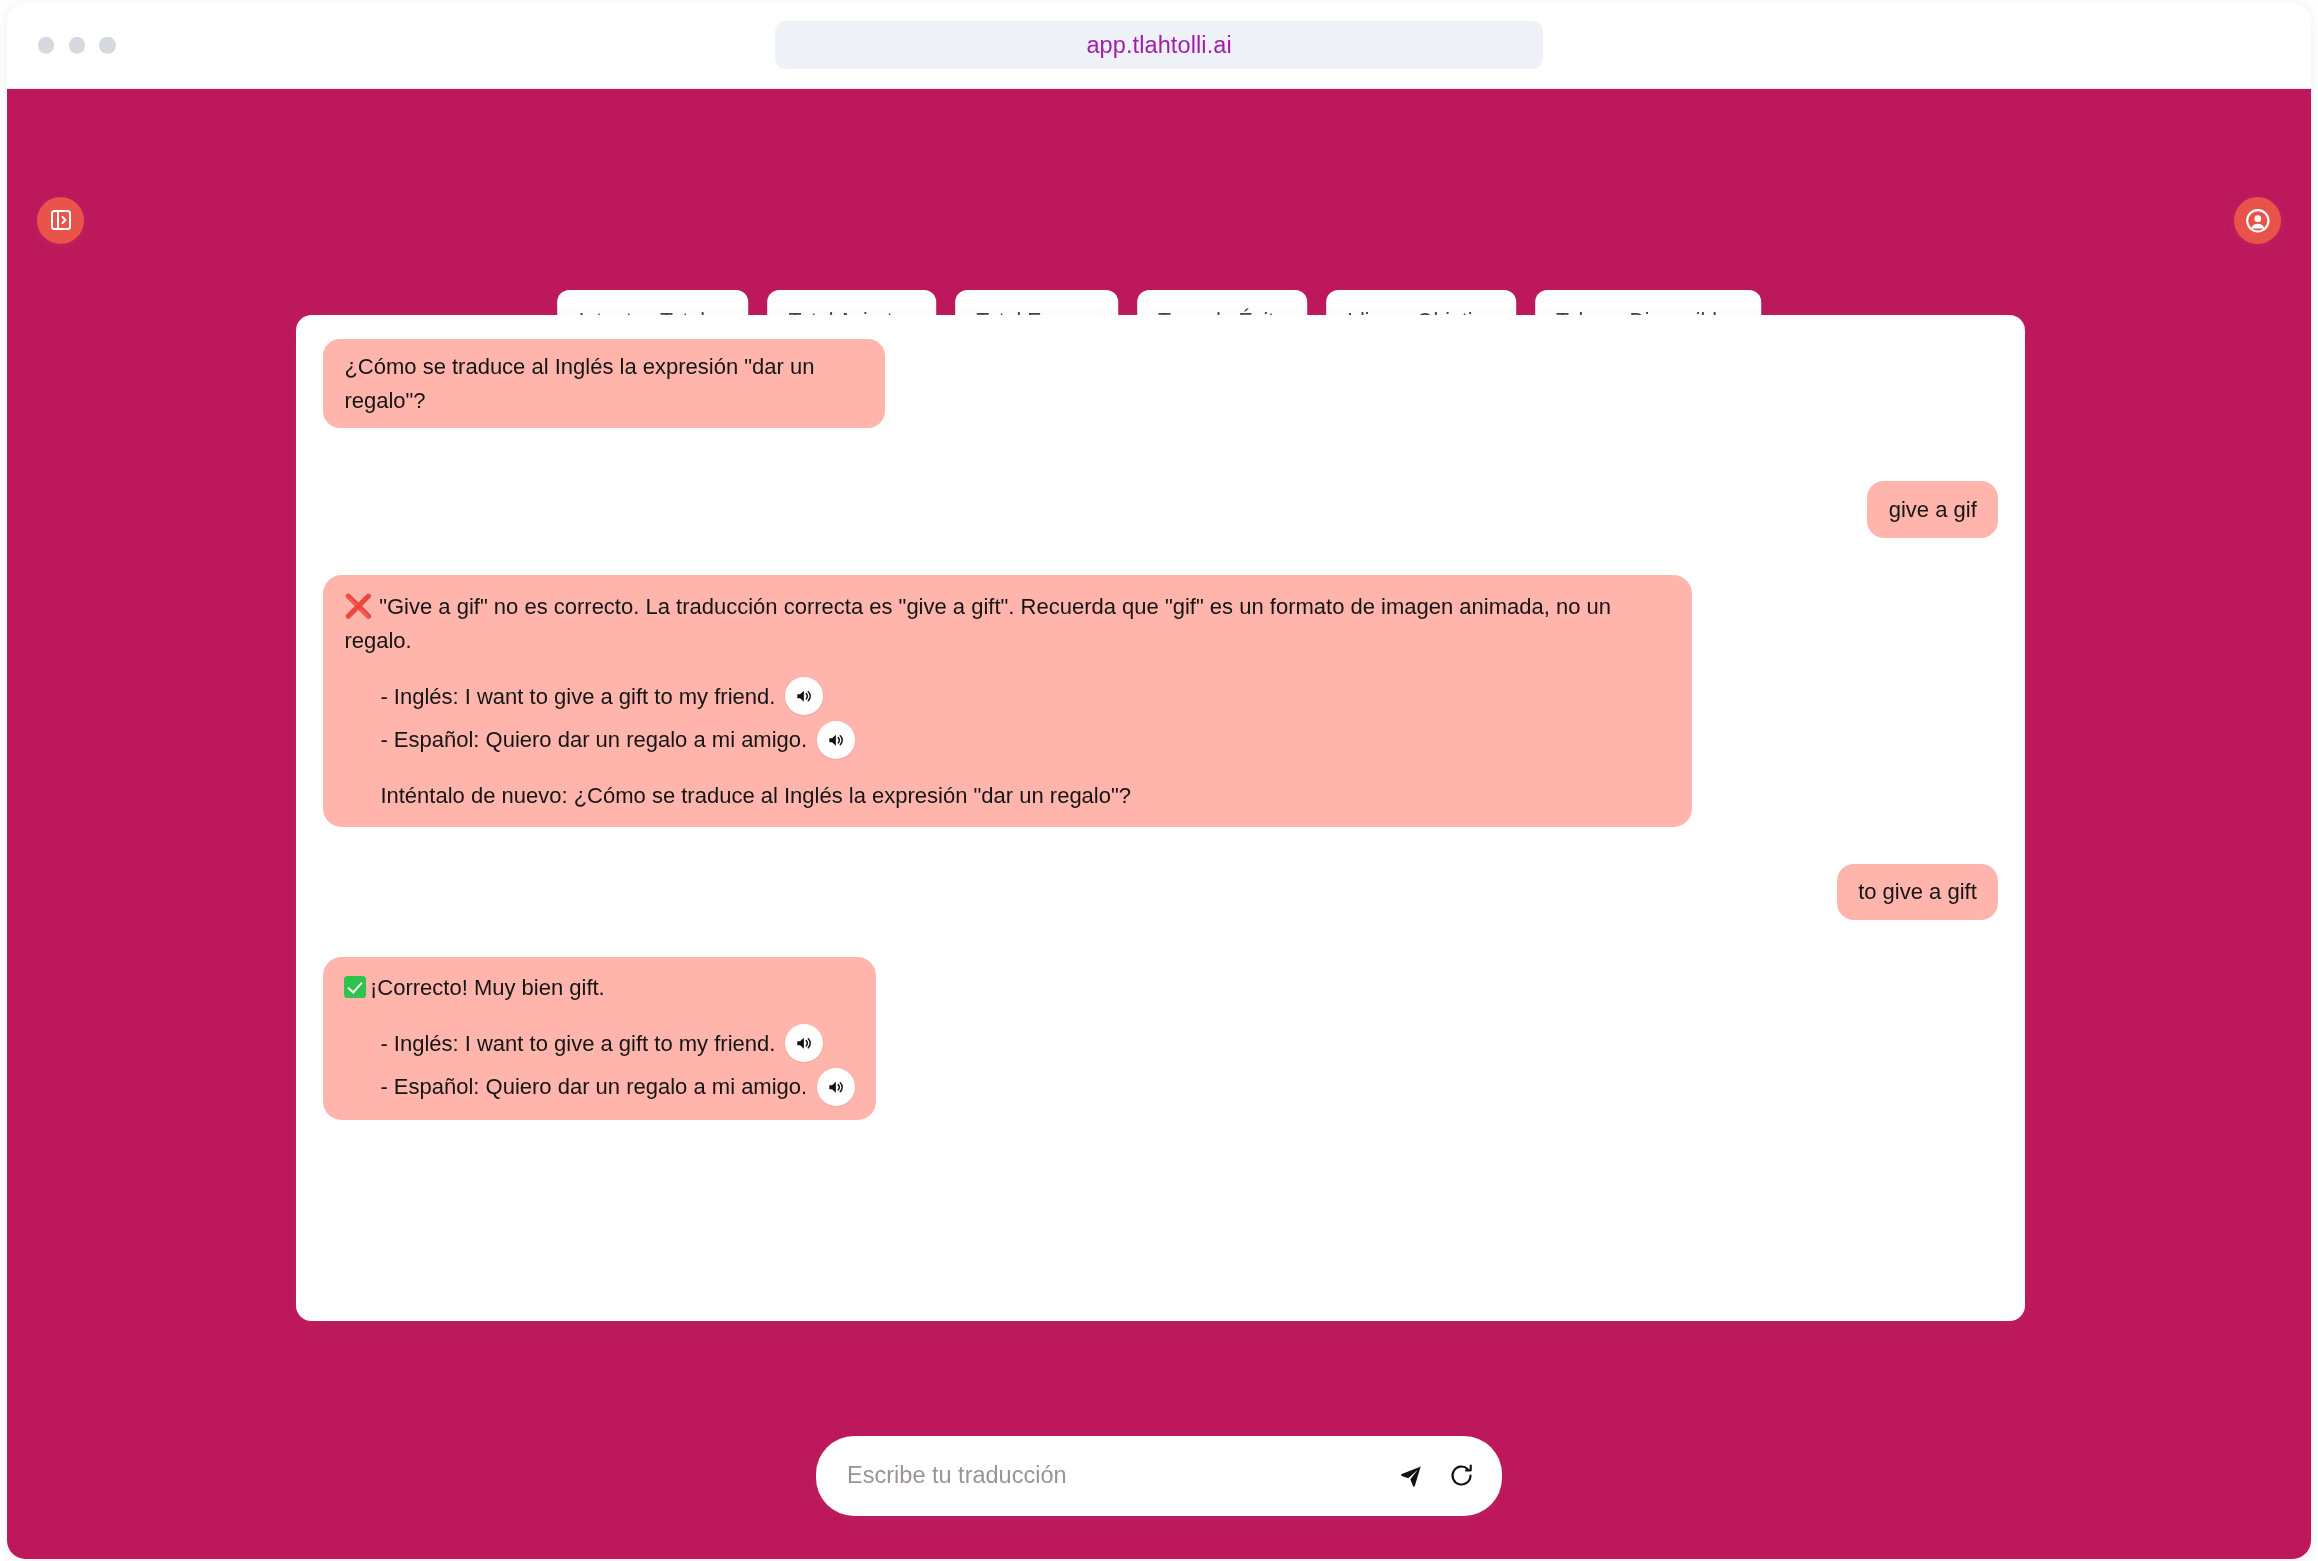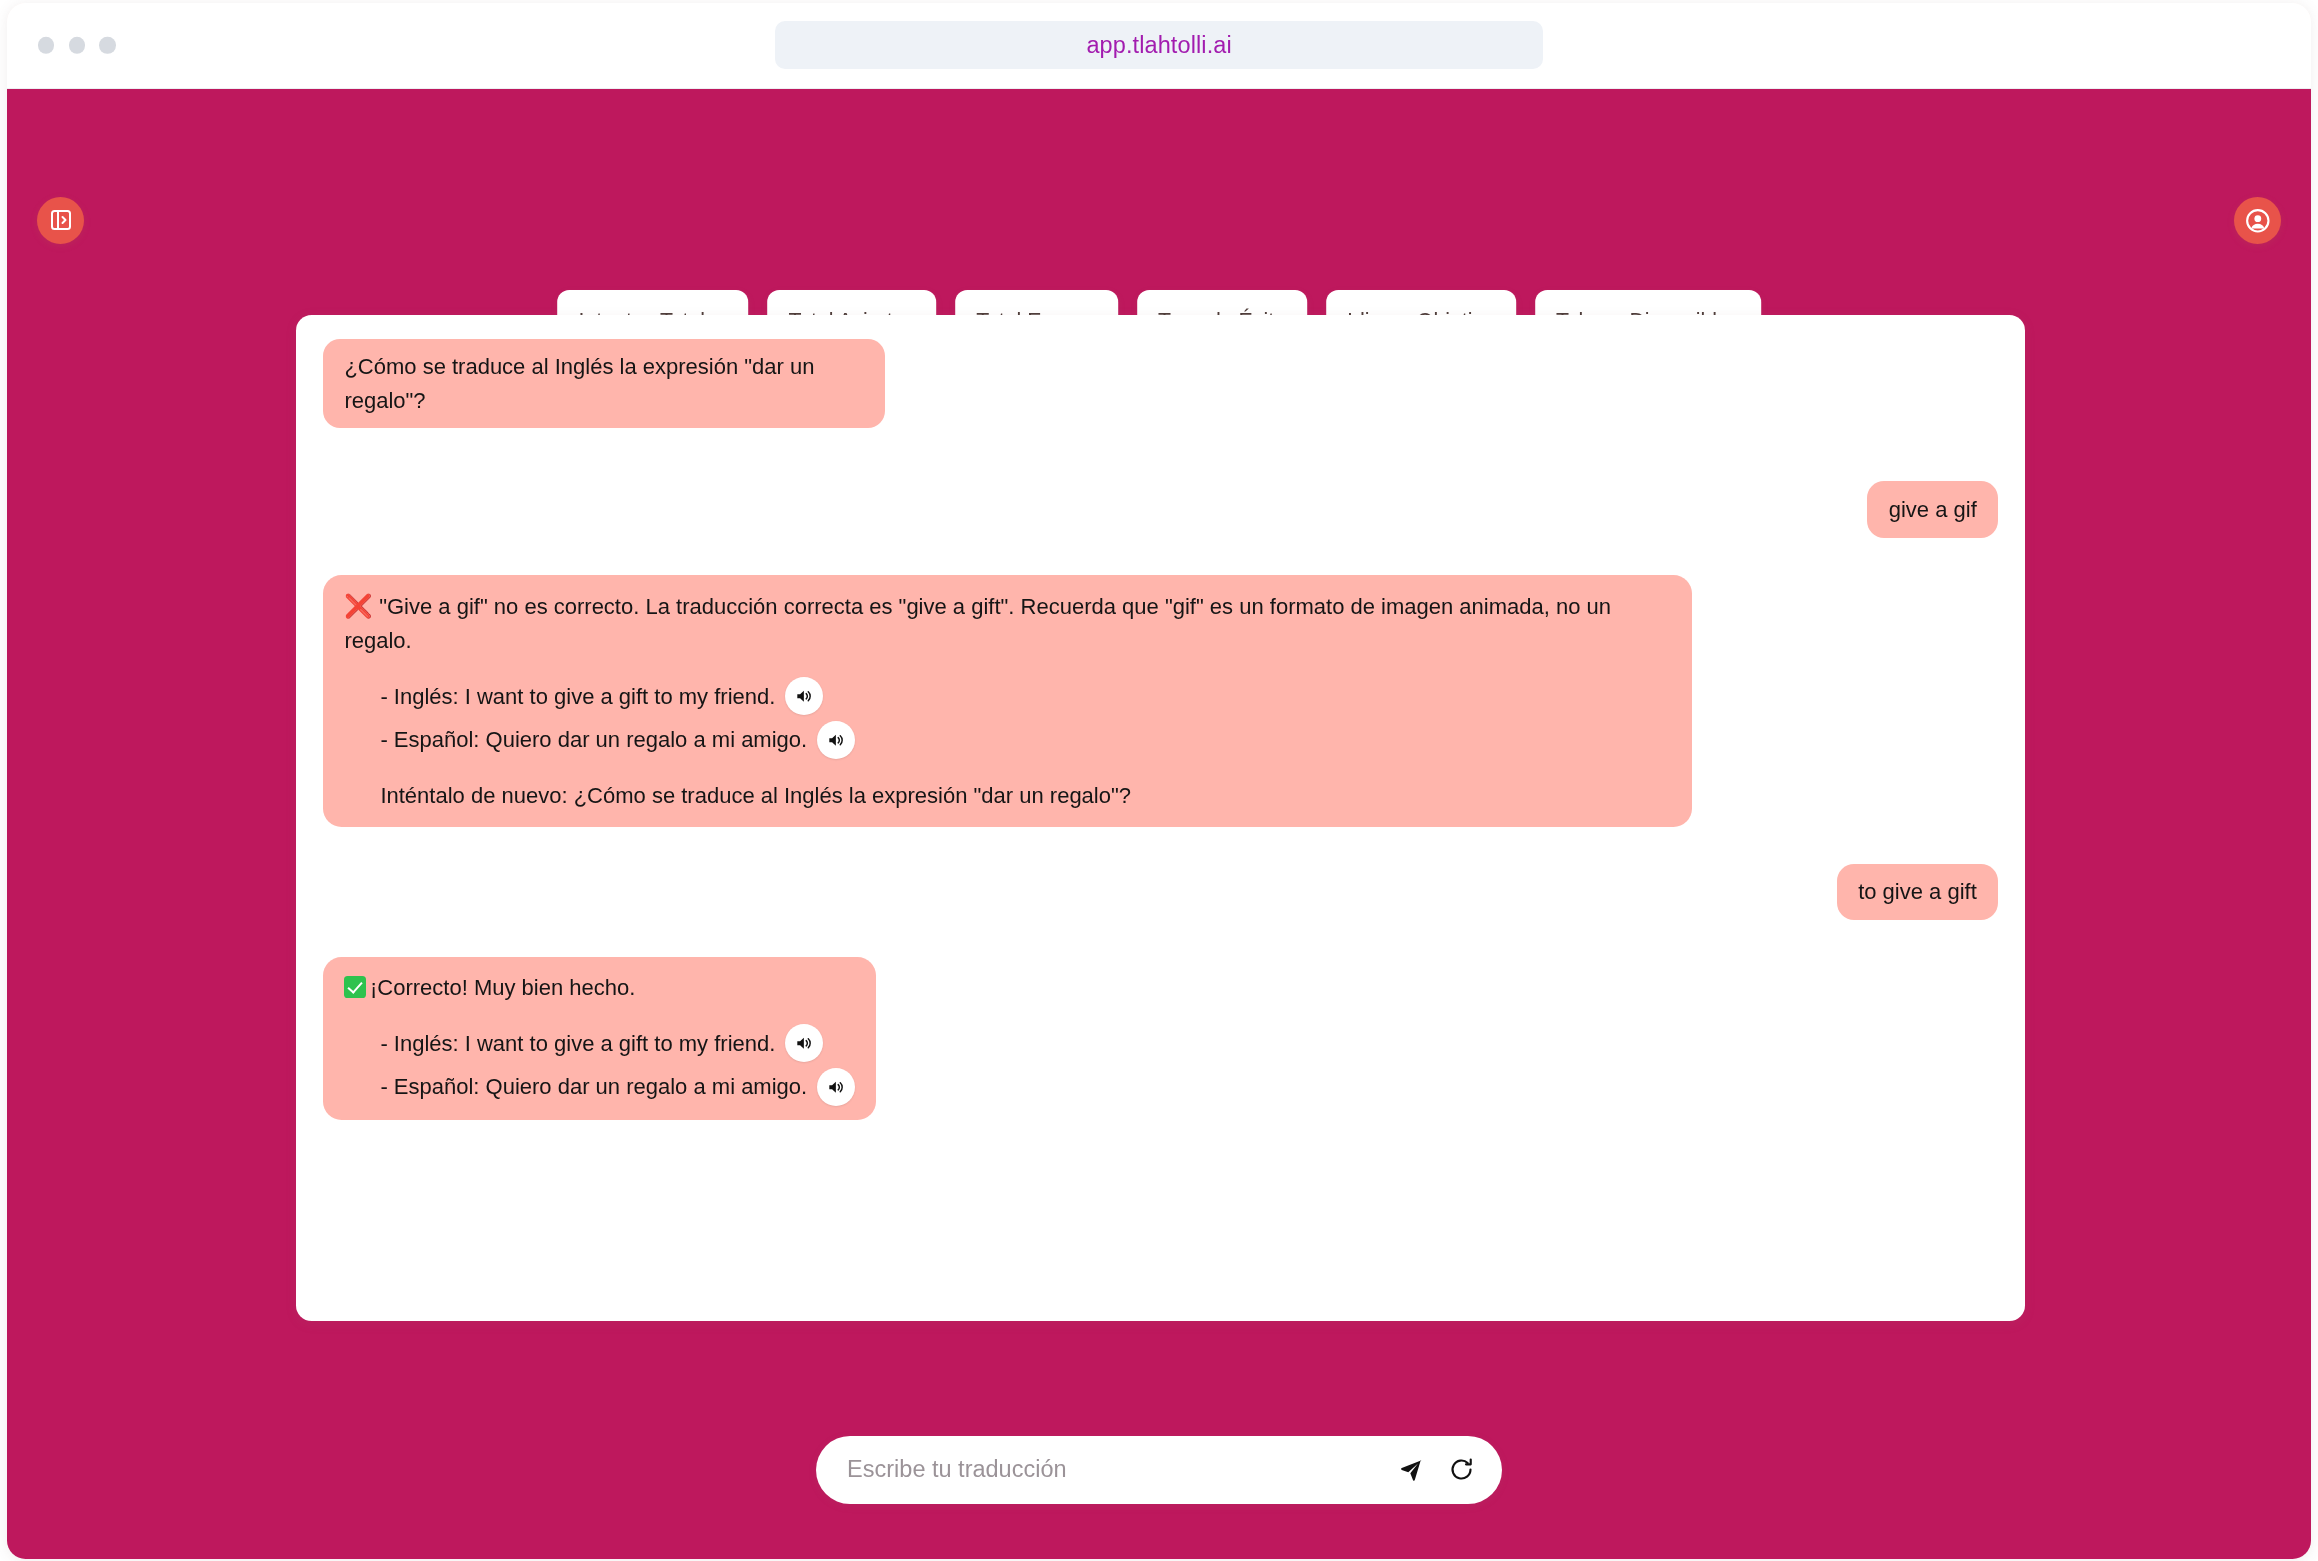--- a/index.html
+++ b/index.html
@@ -203,21 +203,21 @@
   .gap-md { height: 37px; }
   .gap-lg { height: 53px; }
 
   
   .composer {
     position: absolute;
     left: 50%;
     transform: translateX(-50%);
     top: 1347px;
     width: 686px;
-    height: 68px;
+    height: 80px;
     background: #ffffff;
     border-radius: 38px;
     display: flex;
     align-items: center;
     padding: 0 15.6px 0 31px;
     box-shadow: 0 2.1px 8.5px rgba(150,110,105,0.10);
   }
   .composer-input {
     flex: 1;
     border: none;
@@ -362,21 +362,21 @@
       <div class="msg-row right">
         <div class="bubble compact">
           <span>to give a gift</span>
         </div>
       </div>
 
       <div class="gap-md"></div>
 
       <div class="msg-row left">
         <div class="bubble narrow">
-          <p><span class="emoji-ok"></span><span>¡Correcto! Muy bien hecho.</span></p>
+          <p><span class="emoji-ok"></span><span>¡Correcto! Muy bien gift.</span></p>
           <p class="line-with-audio">
             <span>- Inglés: I want to give a gift to my friend.</span>
             <button class="audio-btn">
               <span>
                 <svg width="18.5" height="18.5" viewBox="0 0 24 24" fill="#111111">
                   <path d="M3 9.5v5h3.6L11.5 19V5L6.6 9.5H3z"></path>
                   <path d="M14.5 8.6a4.6 4.6 0 0 1 0 6.8" fill="none" stroke="#111111" stroke-width="1.9" stroke-linecap="round"></path>
                   <path d="M17.2 6.2a8 8 0 0 1 0 11.6" fill="none" stroke="#111111" stroke-width="1.9" stroke-linecap="round"></path>
                 </svg>
               </span>

